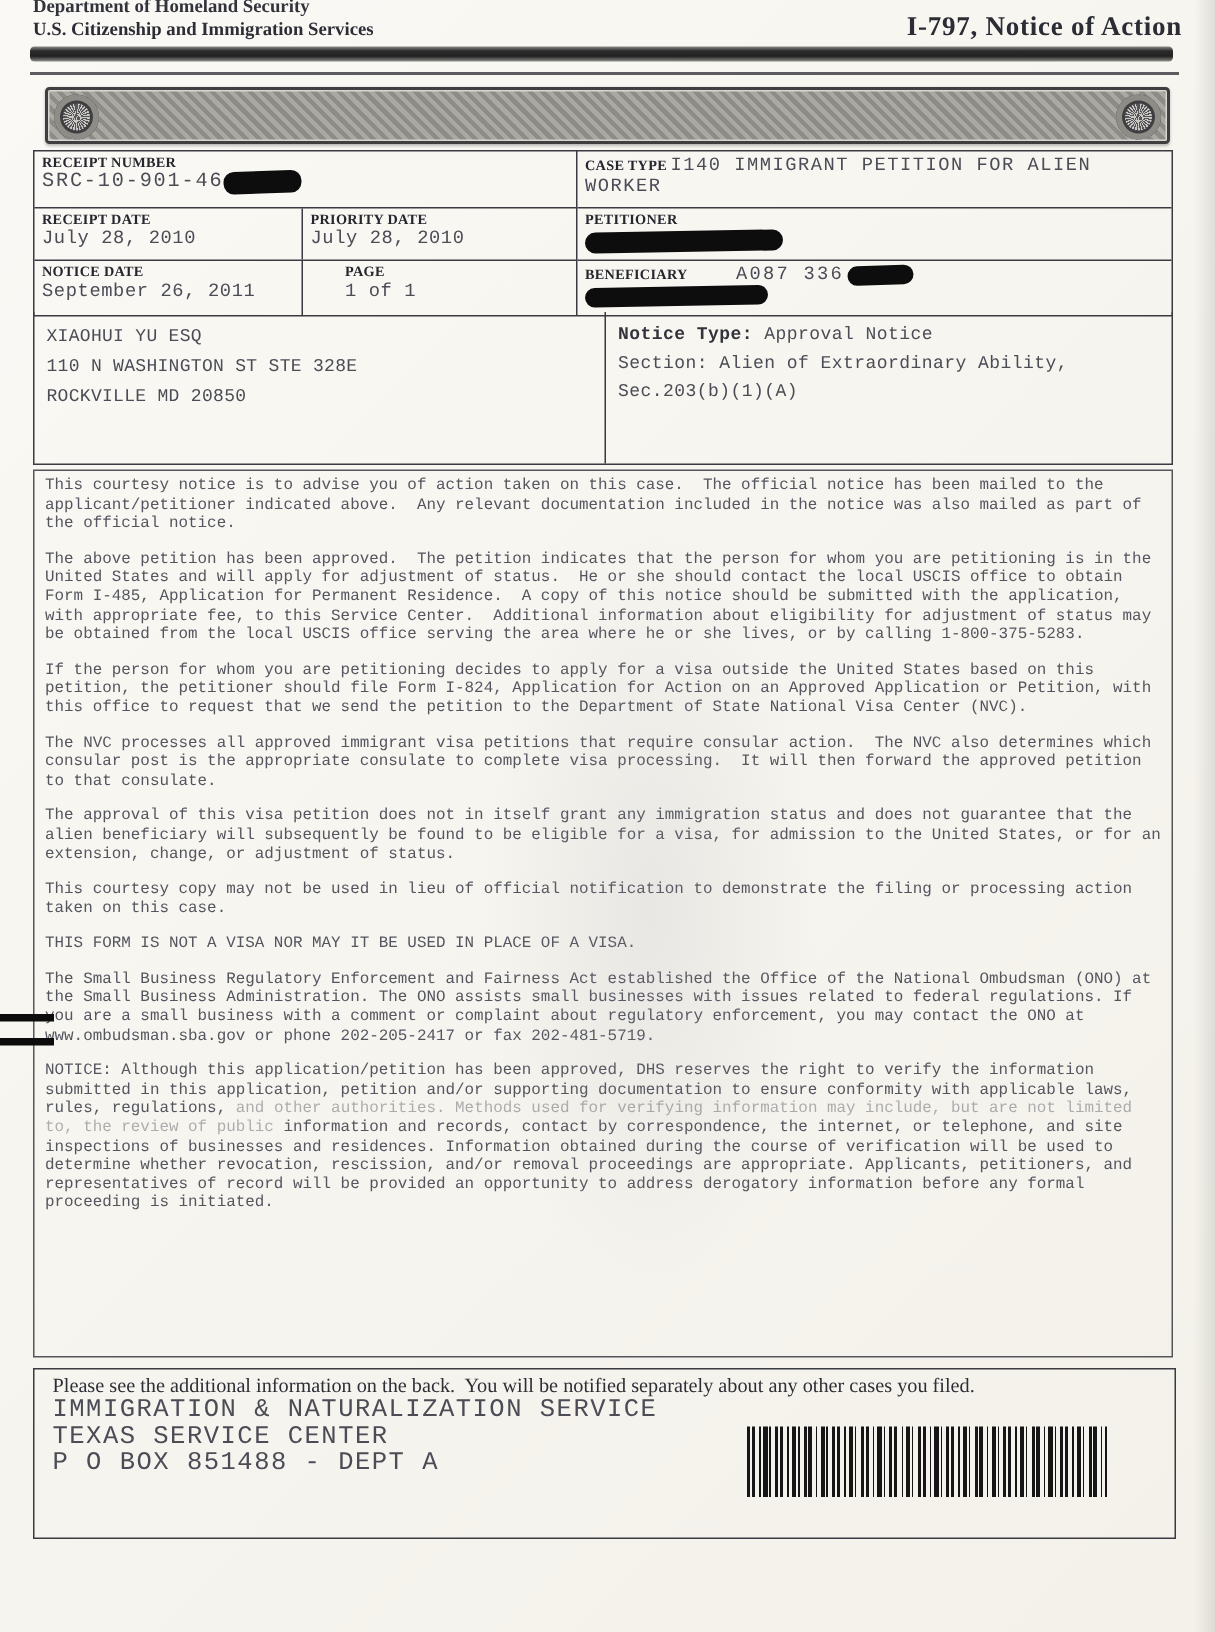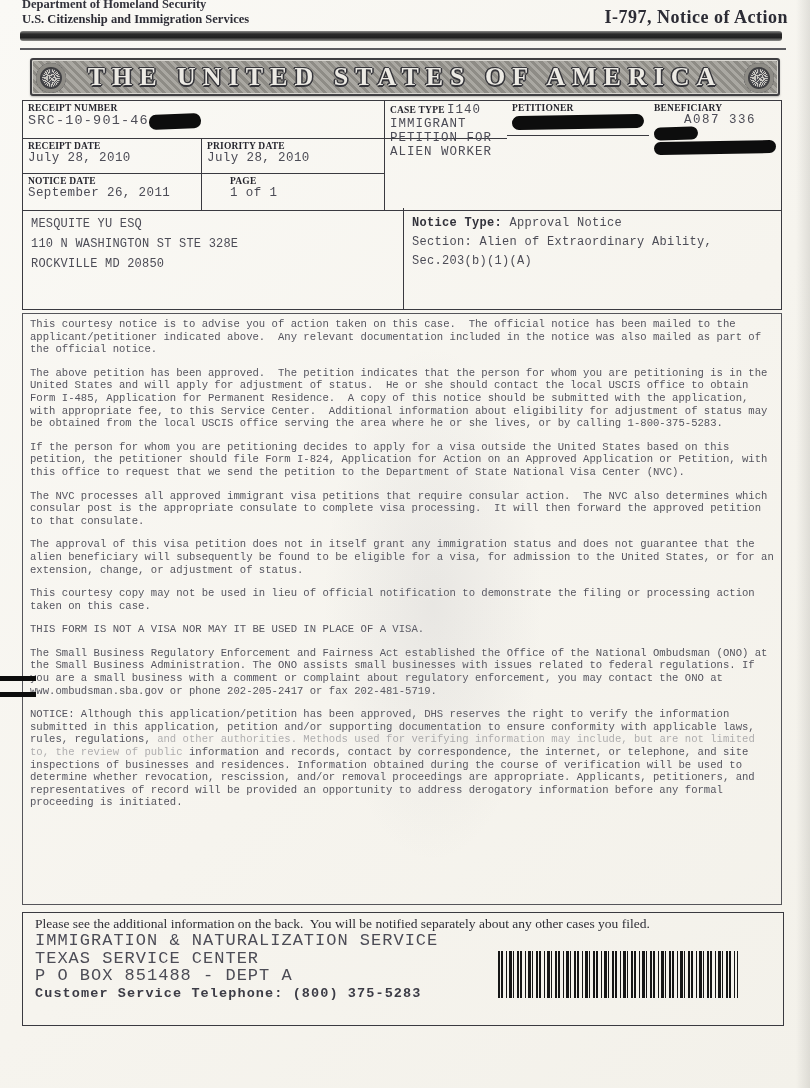--- a/index.html
+++ b/index.html
@@ -26,21 +26,21 @@
   .banner .txt{font-weight:bold;font-size:26px;letter-spacing:7px;color:#eceae4;white-space:nowrap;
     text-shadow:-1.5px 0 #35353a,1.5px 0 #35353a,0 -1.5px #35353a,0 1.5px #35353a,1px 1px 0 #35353a,-1px -1px 0 #35353a;}
   .rosette{position:absolute;top:3px;width:30px;height:30px;border-radius:50%;
     background:repeating-conic-gradient(#55555a 0 7deg,#c9c7c1 7deg 14deg);
     box-shadow:inset 0 0 0 4px #8e8c86, inset 0 0 0 6px #3f3f42;}
   .rosette.left{left:4px;} .rosette.right{right:4px;}
 
   
   .grid{position:absolute;left:22px;top:100px;width:760px;display:flex;font-size:9px;}
   .gcol-l{width:362px;border:1.6px solid #3a3a40;border-right:none;display:flex;flex-direction:column;box-sizing:border-box;}
-  .gcol-r{flex:1;border:1.6px solid #3a3a40;display:flex;flex-direction:row;box-sizing:border-box;}
+  .gcol-r{flex:1;border:1.6px solid #3a3a40;display:flex;flex-direction:column;box-sizing:border-box;}
   .grow{display:flex;border-bottom:1.4px solid #3a3a40;}
   .grow:last-child{border-bottom:none;}
   .gcell{padding:2px 5px;box-sizing:border-box;position:relative;}
   .gcell+.gcell{border-left:1.4px solid #3a3a40;}
   .lbl{font-weight:bold;font-size:9.5px;letter-spacing:.2px;color:#26262e;font-family:"Liberation Serif",serif;}
   .val{font-family:"Liberation Mono","DejaVu Sans Mono",monospace;font-size:13.5px;letter-spacing:1.2px;color:#4c4c56;white-space:pre-wrap;}
   .val.sm{font-size:12.5px;letter-spacing:.4px;}
   .redact{display:inline-block;background:#0d0d0d;border-radius:7px;vertical-align:middle;}
 
   
@@ -83,21 +83,20 @@
     <div class="l1">Department of Homeland Security</div>
     <div class="l2">U.S. Citizenship and Immigration Services</div>
   </div>
   <div class="form-title">I-797, Notice of Action</div>
 
   <div class="bar-thick"></div>
   <div class="bar-thin"></div>
 
   <div class="banner">
     <span class="rosette left"></span>
-    <span class="txt">THE UNITED STATES OF AMERICA</span>
     <span class="rosette right"></span>
   </div>
 
   <div class="grid">
     <div class="gcol-l">
       <div class="grow" style="height:37px;">
         <div class="gcell" style="flex:1;">
           <span class="lbl">RECEIPT NUMBER</span><br>
           <span class="val">SRC-10-901-46</span><span class="redact" style="width:52px;height:15px;transform:rotate(-2deg);"></span>
         </div>
@@ -142,21 +141,21 @@
           <span class="val sm" style="letter-spacing:1.5px;margin-left:30px;">A087 336</span>
           <span class="redact" style="width:44px;height:13px;transform:rotate(-2deg);"></span><br>
           <span class="redact" style="width:122px;height:13px;margin-top:1px;transform:rotate(-1deg);"></span>
         </div>
       </div>
     </div>
   </div>
 
   <div class="addr-grid">
     <div class="addr-cell">
-      <div class="mono12">MESQUITE YU ESQ</div>
+      <div class="mono12">XIAOHUI YU ESQ</div>
       <div class="mono12">110 N WASHINGTON ST STE 328E</div>
       <div class="mono12">ROCKVILLE MD 20850</div>
     </div>
     <div class="ntype-cell">
       <div class="ntype-line"><b>Notice Type:</b><span> Approval Notice</span></div>
       <div class="ntype-line">Section: Alien of Extraordinary Ability,</div>
       <div class="ntype-line">Sec.203(b)(1)(A)</div>
     </div>
   </div>
 
@@ -174,19 +173,18 @@
   </div>
 
   <div class="edge-mark" style="top:676px;"></div>
   <div class="edge-mark" style="top:692px;"></div>
 
   <div class="bottom-box">
     <div class="back-note">Please see the additional information on the back.  You will be notified separately about any other cases you filed.</div>
     <div class="svc-line">IMMIGRATION &amp; NATURALIZATION SERVICE</div>
     <div class="svc-line">TEXAS SERVICE CENTER</div>
     <div class="svc-line">P O BOX 851488 - DEPT A</div>
-    <div class="svc-line phone">Customer Service Telephone: (800) 375-5283</div>
     <div class="barcode"></div>
   </div>
 
   <div class="form-footer">Form I-797 (Rev. 01/31/05) N</div>
 
 </div>
 
 </body></html>

